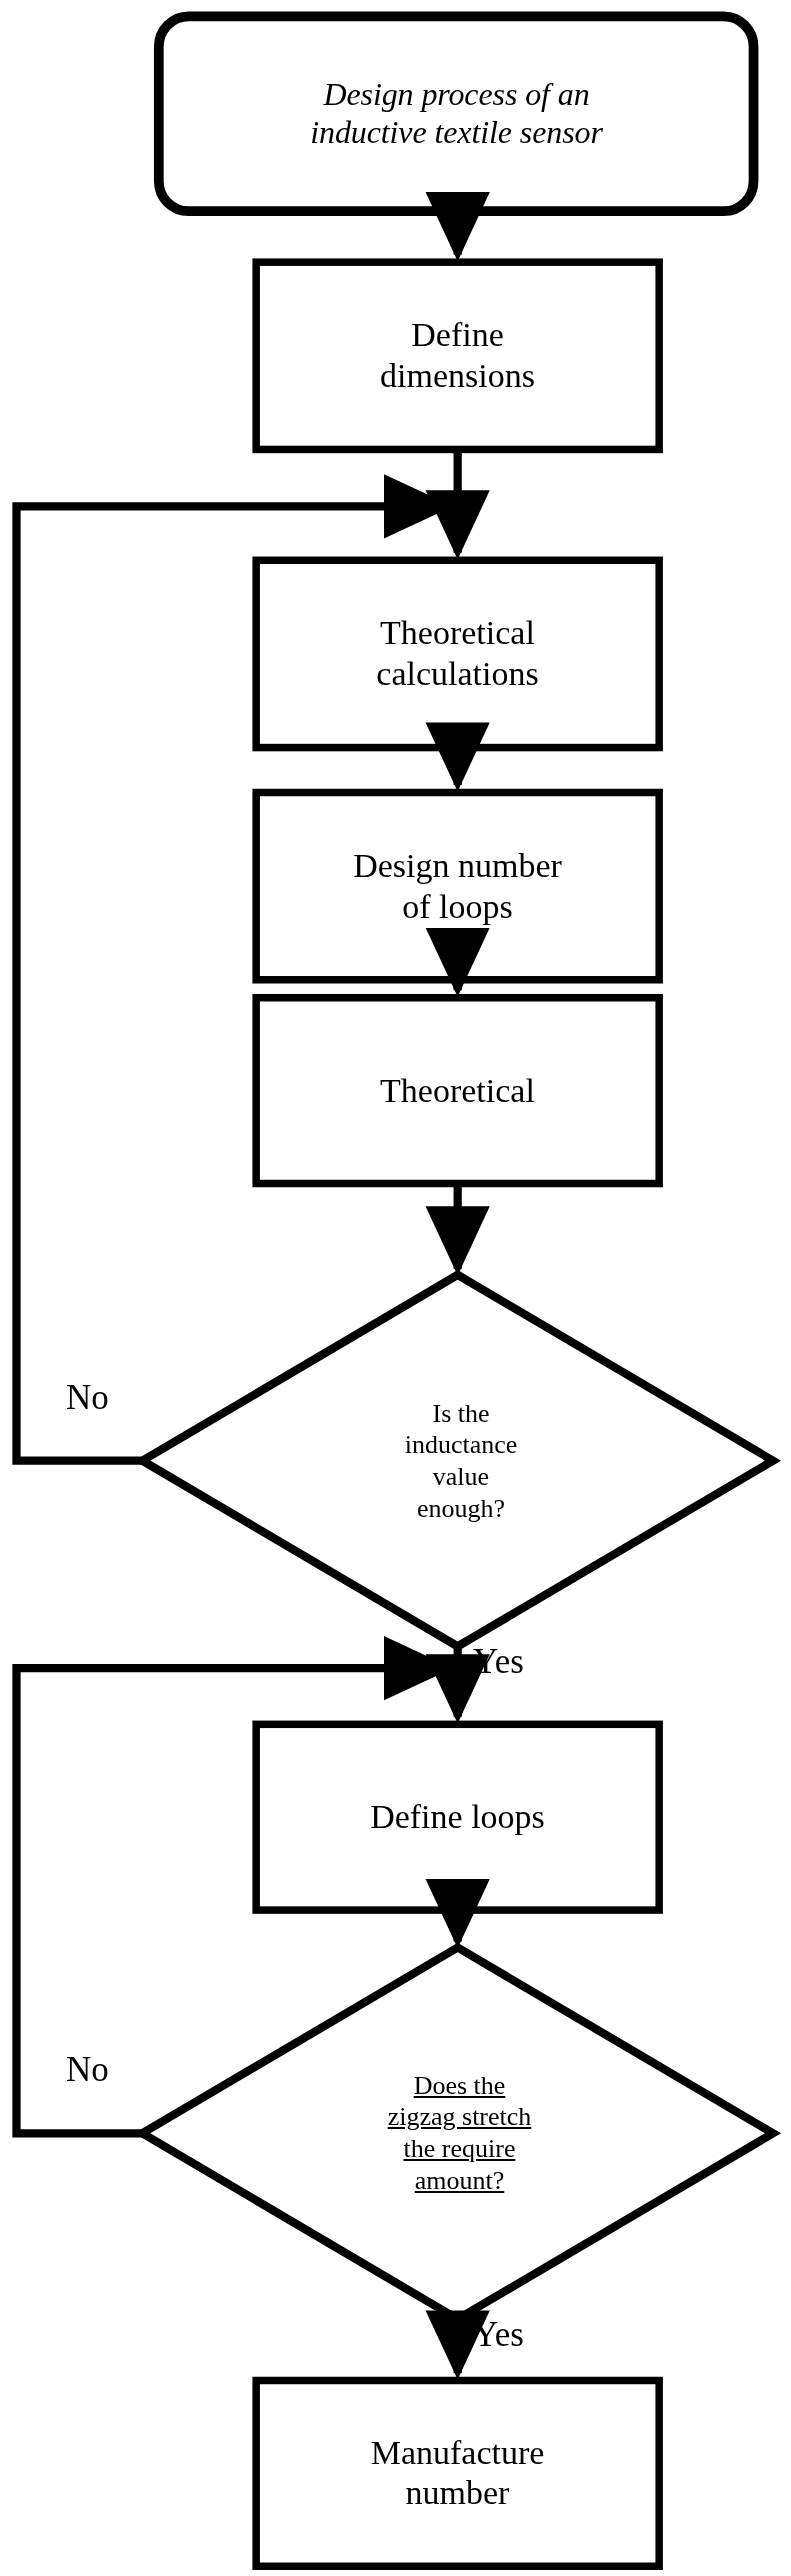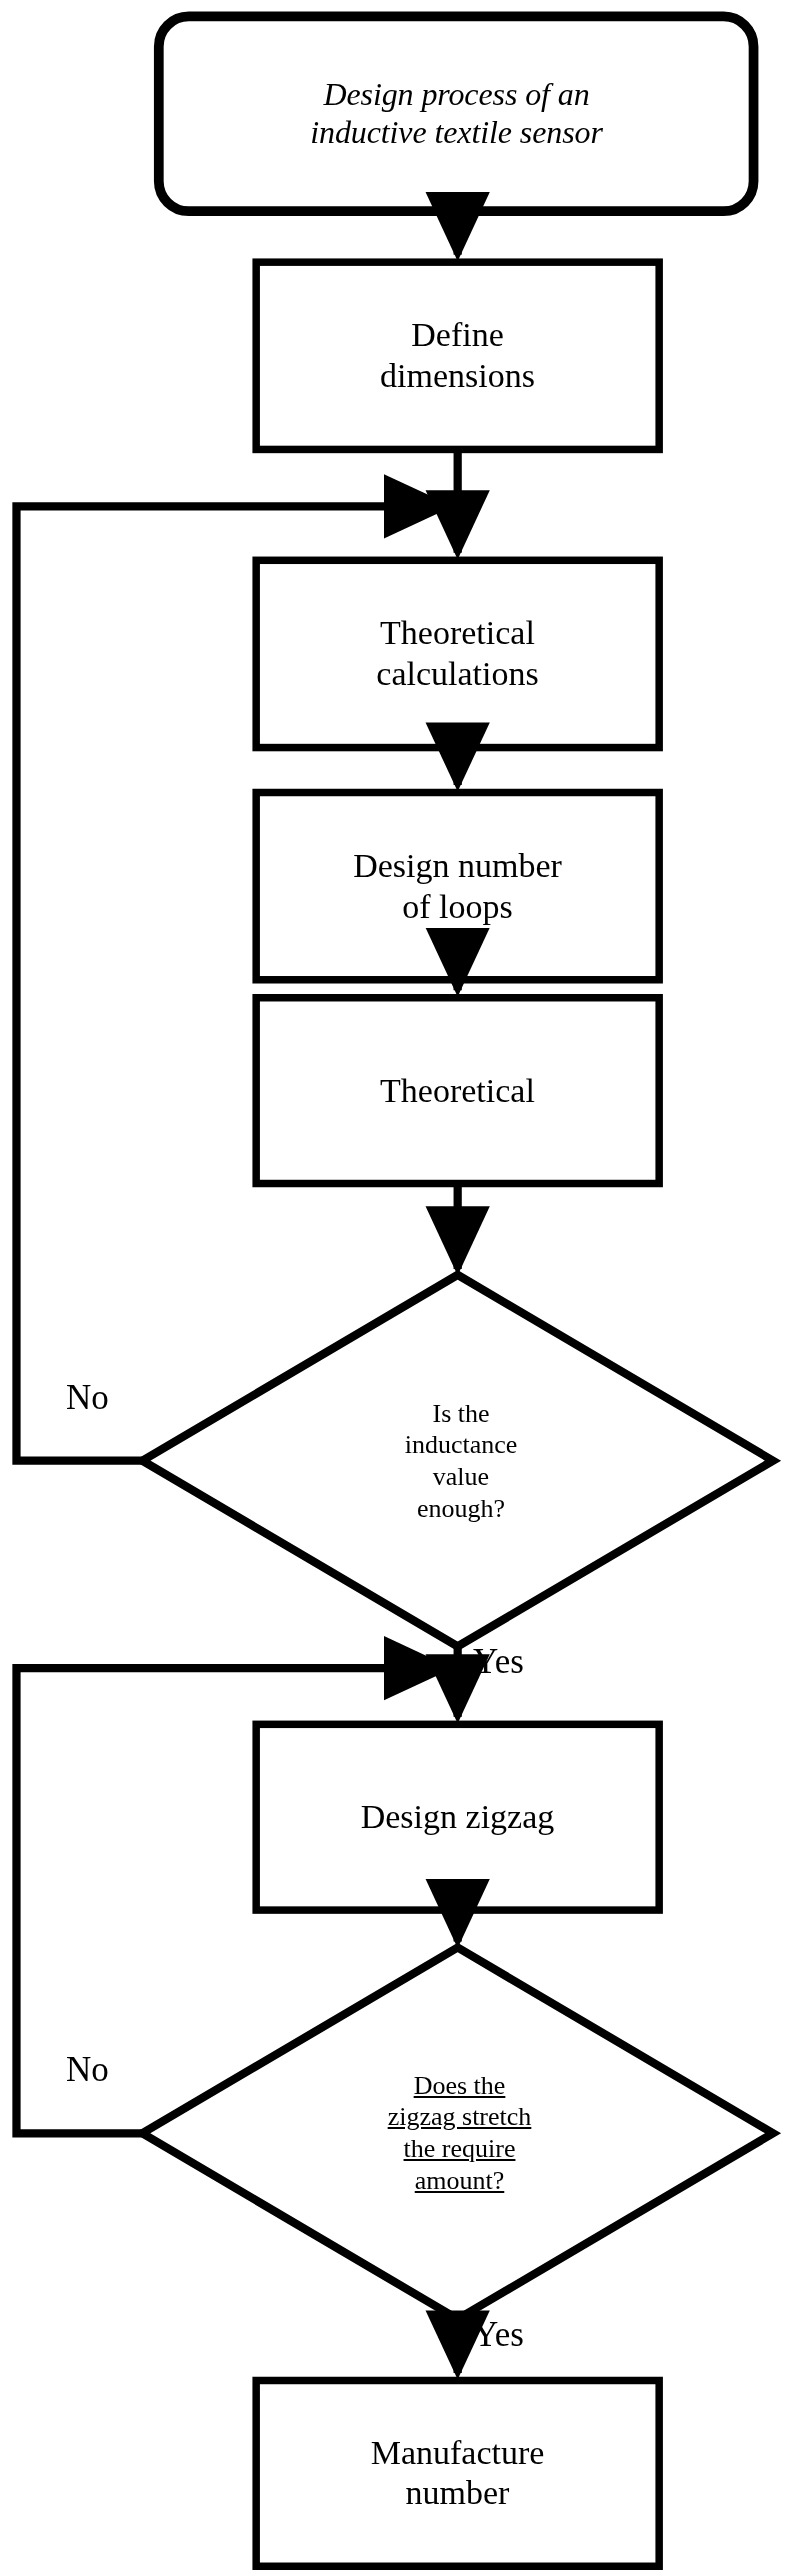--- a/index.html
+++ b/index.html
@@ -124,21 +124,21 @@
   <div class="node-label process" style="left:256px; top:793px; width:403px; height:187px;">Design number
 of loops</div>
 
   <div class="node-label process" style="left:256px; top:998px; width:403px; height:186px;">Theoretical</div>
 
   <div class="node-label decision" style="left:300px; top:1326px; width:322px; height:270px;">Is the
 inductance
 value
 enough?</div>
 
-  <div class="node-label process" style="left:256px; top:1724px; width:403px; height:186px;">Design zigzag</div>
+  <div class="node-label process" style="left:256px; top:1724px; width:403px; height:186px;">Define loops</div>
 
   <div class="node-label decision" style="left:291px; top:1998px; width:337px; height:270px;text-decoration:underline;">Does the
 zigzag stretch
 the require
 amount?</div>
 
   <div class="node-label process" style="left:256px; top:2380px; width:403px; height:186px;">Manufacture
 number</div>
 
   <div class="edge-label" style="left:66px; top:1380px;">No</div>

